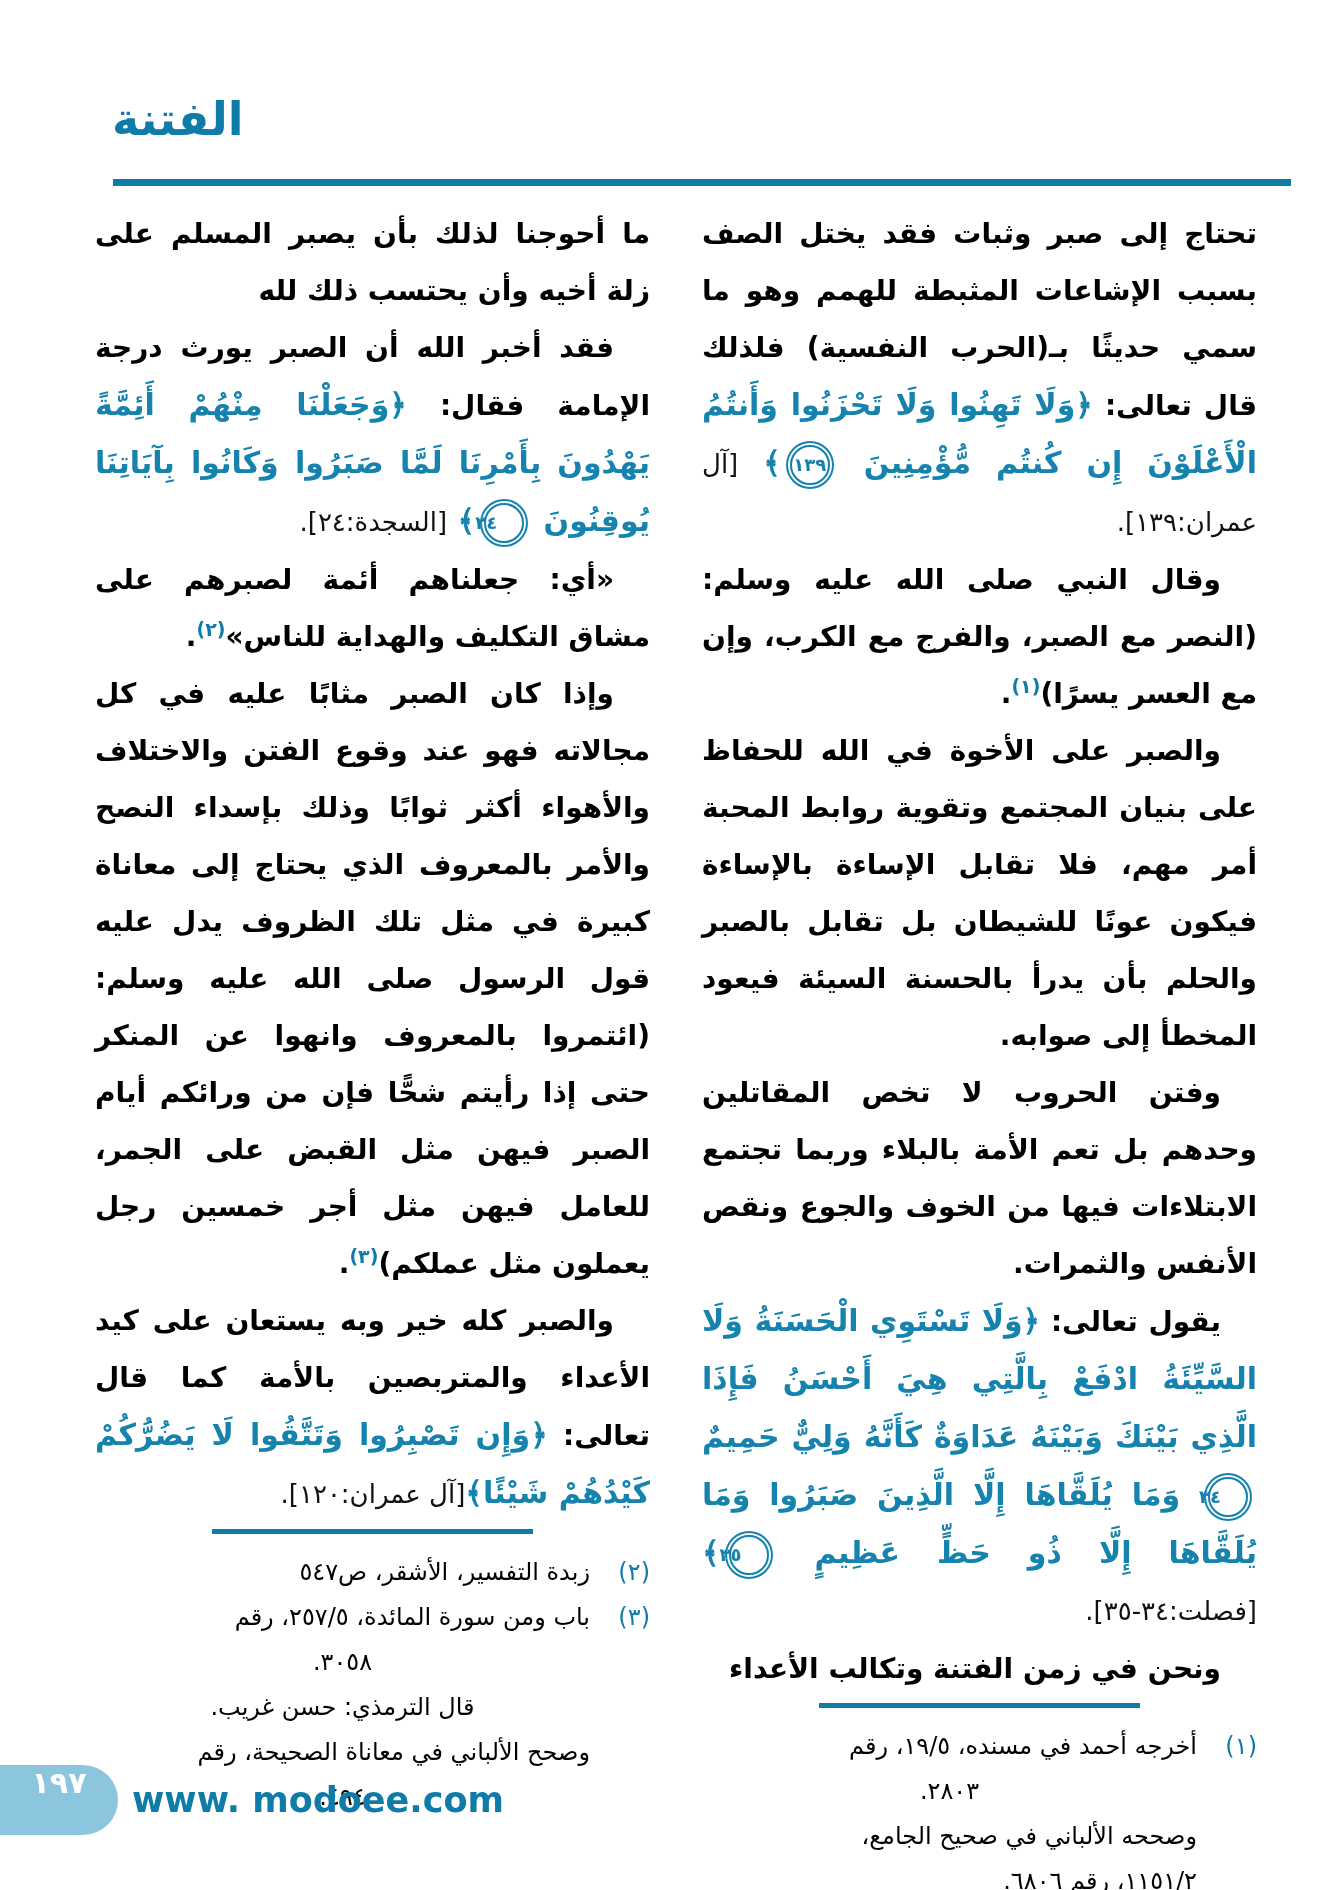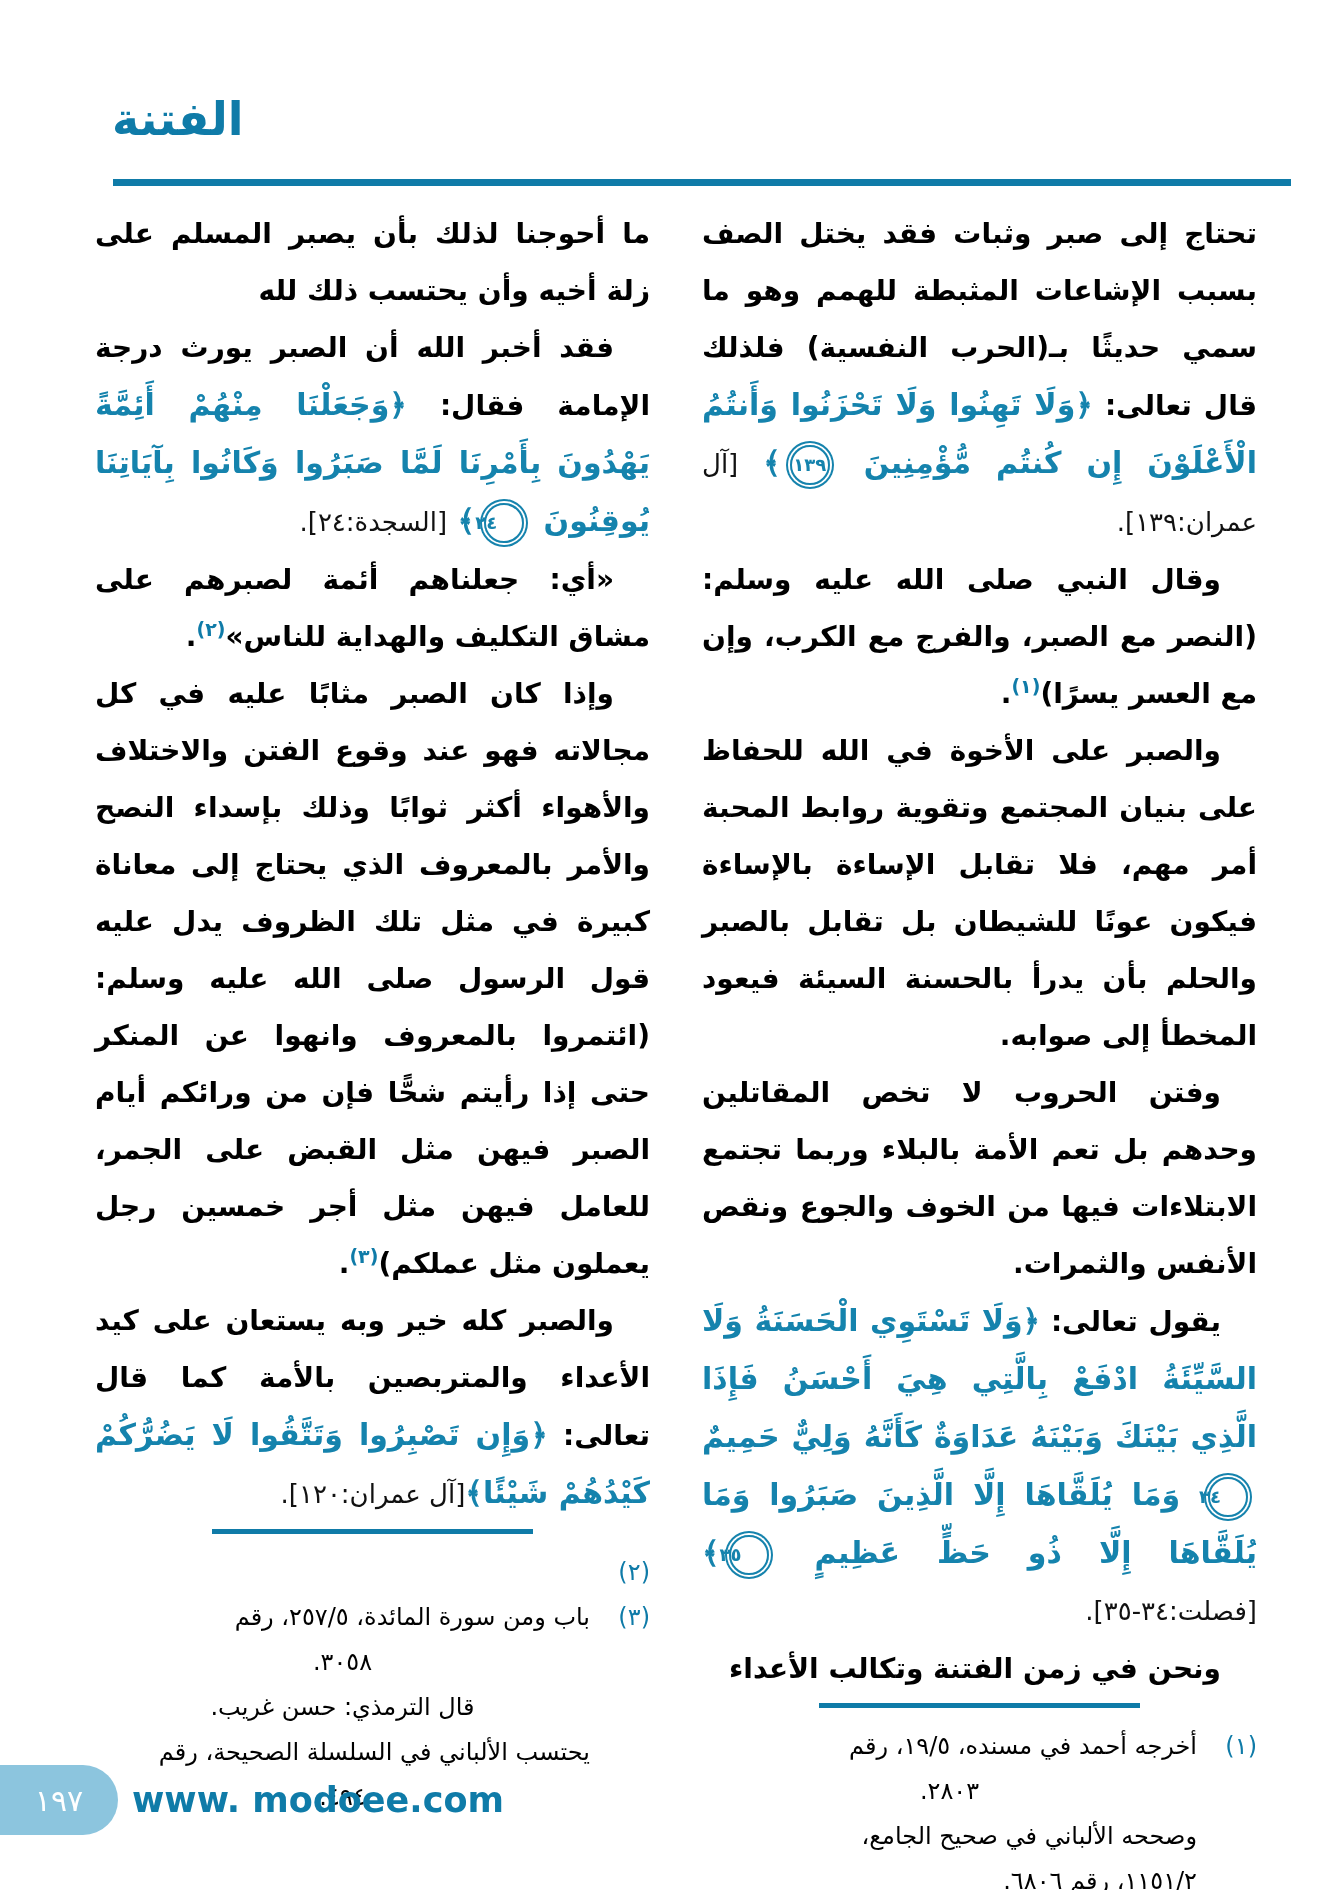--- a/index.html
+++ b/index.html
@@ -53,22 +53,22 @@
   .fn-body{flex:1;min-width:0;}
   .fn-line{margin:0;}
   .align-justify{text-align:justify;}
   .align-right{text-align:right;}
   .align-left{text-align:center;}
   .align-center{text-align:center;}
   
   .page-pill{
     position:absolute;left:0;top:1765px;width:118px;height:70px;
     background:var(--pill);border-radius:0 38px 38px 0;
-    display:flex;align-items:center;justify-content:center;
-    color:#ffffff;font-size:30px;font-weight:normal;
+    display:flex;align-items:flex-start;justify-content:center;
+    color:#ffffff;font-size:30px;font-weight:bold;
   }
   .website{
     position:absolute;left:132px;top:1780px;color:var(--teal);
     font-size:35px;font-weight:bold;direction:ltr;
   }
 </style>
 </head>
 <body>
 
 <header>
@@ -100,28 +100,31 @@
     <div class="col">
       <p class="para"><span class="seg-t">ما أحوجنا لذلك بأن يصبر المسلم على زلة أخيه وأن يحتسب ذلك لله</span></p>
       <p class="para indent"><span class="seg-t">فقد أخبر الله أن الصبر يورث درجة الإمامة فقال: </span><span class="seg-q">﴿وَجَعَلْنَا مِنْهُمْ أَئِمَّةً يَهْدُونَ بِأَمْرِنَا لَمَّا صَبَرُوا وَكَانُوا بِآيَاتِنَا يُوقِنُونَ </span><span class="seg-a">٢٤</span><span class="seg-q">﴾ </span><span class="seg-r">[السجدة:٢٤].</span></p>
       <p class="para indent"><span class="seg-t">«أي: جعلناهم أئمة لصبرهم على مشاق التكليف والهداية للناس»</span><span class="seg-m">(٢)</span><span class="seg-t">.</span></p>
       <p class="para indent"><span class="seg-t">وإذا كان الصبر مثابًا عليه في كل مجالاته فهو عند وقوع الفتن والاختلاف والأهواء أكثر ثوابًا وذلك بإسداء النصح والأمر بالمعروف الذي يحتاج إلى معاناة كبيرة في مثل تلك الظروف يدل عليه قول الرسول صلى الله عليه وسلم: (ائتمروا بالمعروف وانهوا عن المنكر حتى إذا رأيتم شحًّا فإن من ورائكم أيام الصبر فيهن مثل القبض على الجمر، للعامل فيهن مثل أجر خمسين رجل يعملون مثل عملكم)</span><span class="seg-m">(٣)</span><span class="seg-t">.</span></p>
       <p class="para indent"><span class="seg-t">والصبر كله خير وبه يستعان على كيد الأعداء والمتربصين بالأمة كما قال تعالى: </span><span class="seg-q">﴿وَإِن تَصْبِرُوا وَتَتَّقُوا لَا يَضُرُّكُمْ كَيْدُهُمْ شَيْئًا﴾</span><span class="seg-r">[آل عمران:١٢٠].</span></p>
       <div class="footnotes">
         <div class="fn-rule"></div>
         <div class="footnote">
           <div class="fn-marker">(٢)</div>
+          <div class="fn-body">
+            <div class="fn-line align-right">زبدة التفسير، الأشقر، ص٥٤٧</div>
+          </div>
         </div>
         <div class="footnote">
           <div class="fn-marker">(٣)</div>
           <div class="fn-body">
             <div class="fn-line align-justify">باب ومن سورة المائدة، ٢٥٧/٥، رقم</div>
             <div class="fn-line align-left">٣٠٥٨.</div>
             <div class="fn-line align-center">قال الترمذي: حسن غريب.</div>
-            <div class="fn-line align-justify">يحتسب الألباني في السلسلة الصحيحة، رقم</div>
+            <div class="fn-line align-justify">وصحح الألباني في معاناة الصحيحة، رقم</div>
             <div class="fn-line align-left">٤٩٤.</div>
           </div>
         </div>
       </div>
     </div>
   </main>
 
 <footer>
   <div class="page-pill">
     <span>١٩٧</span>

